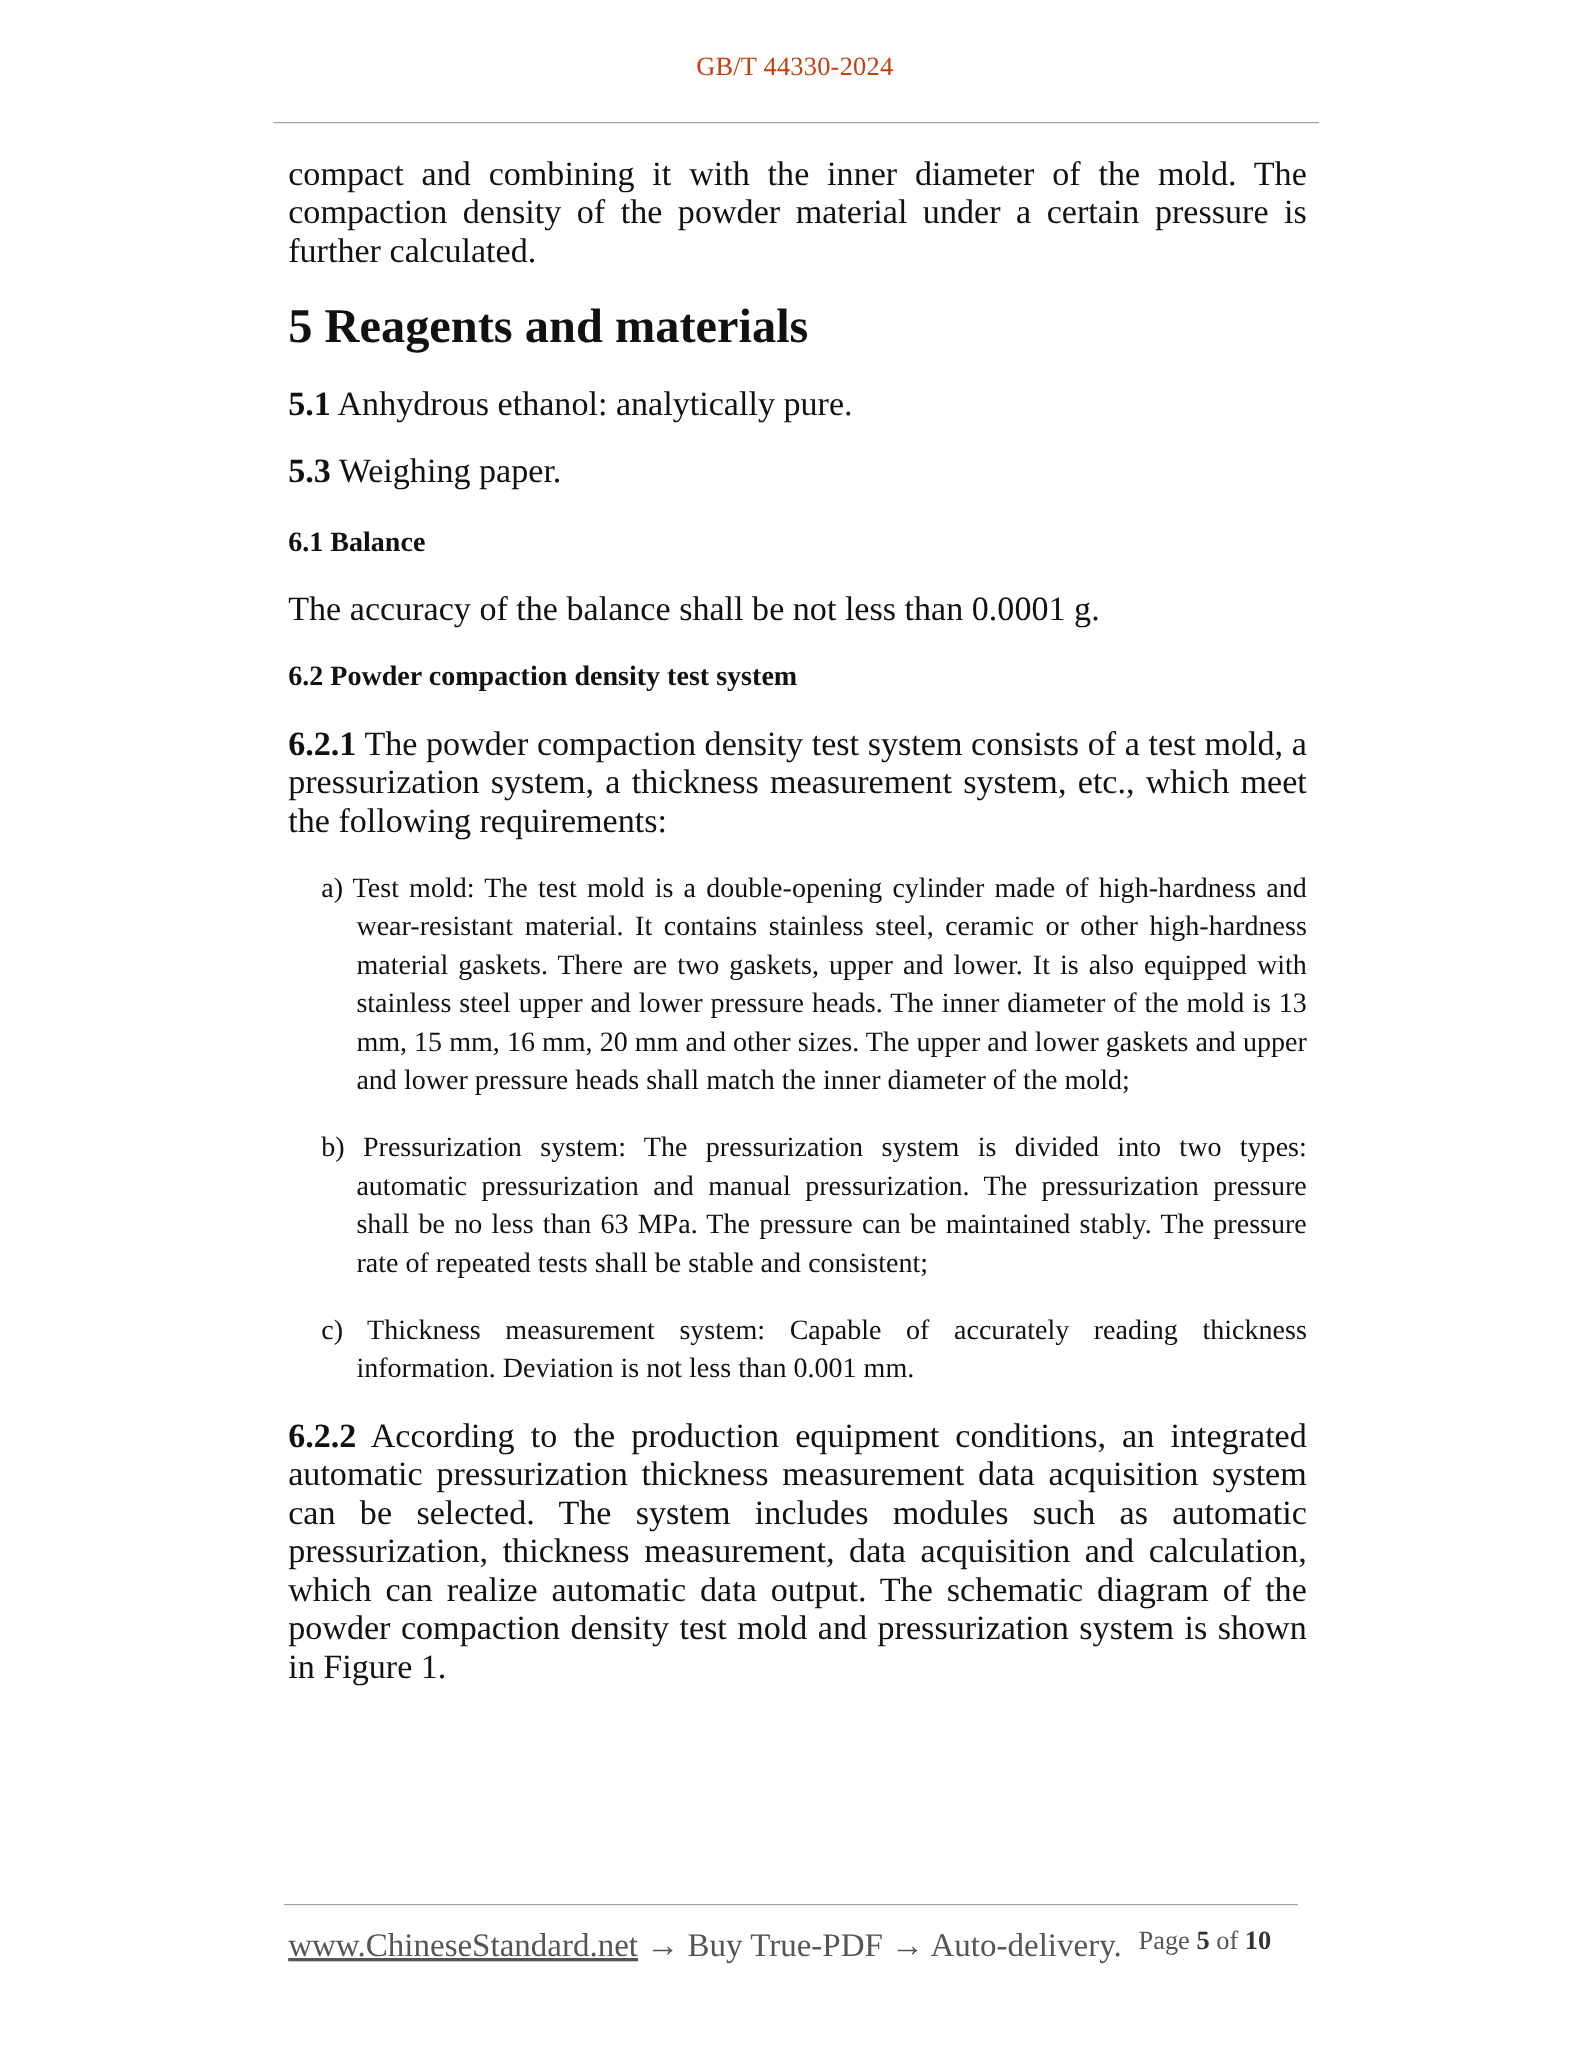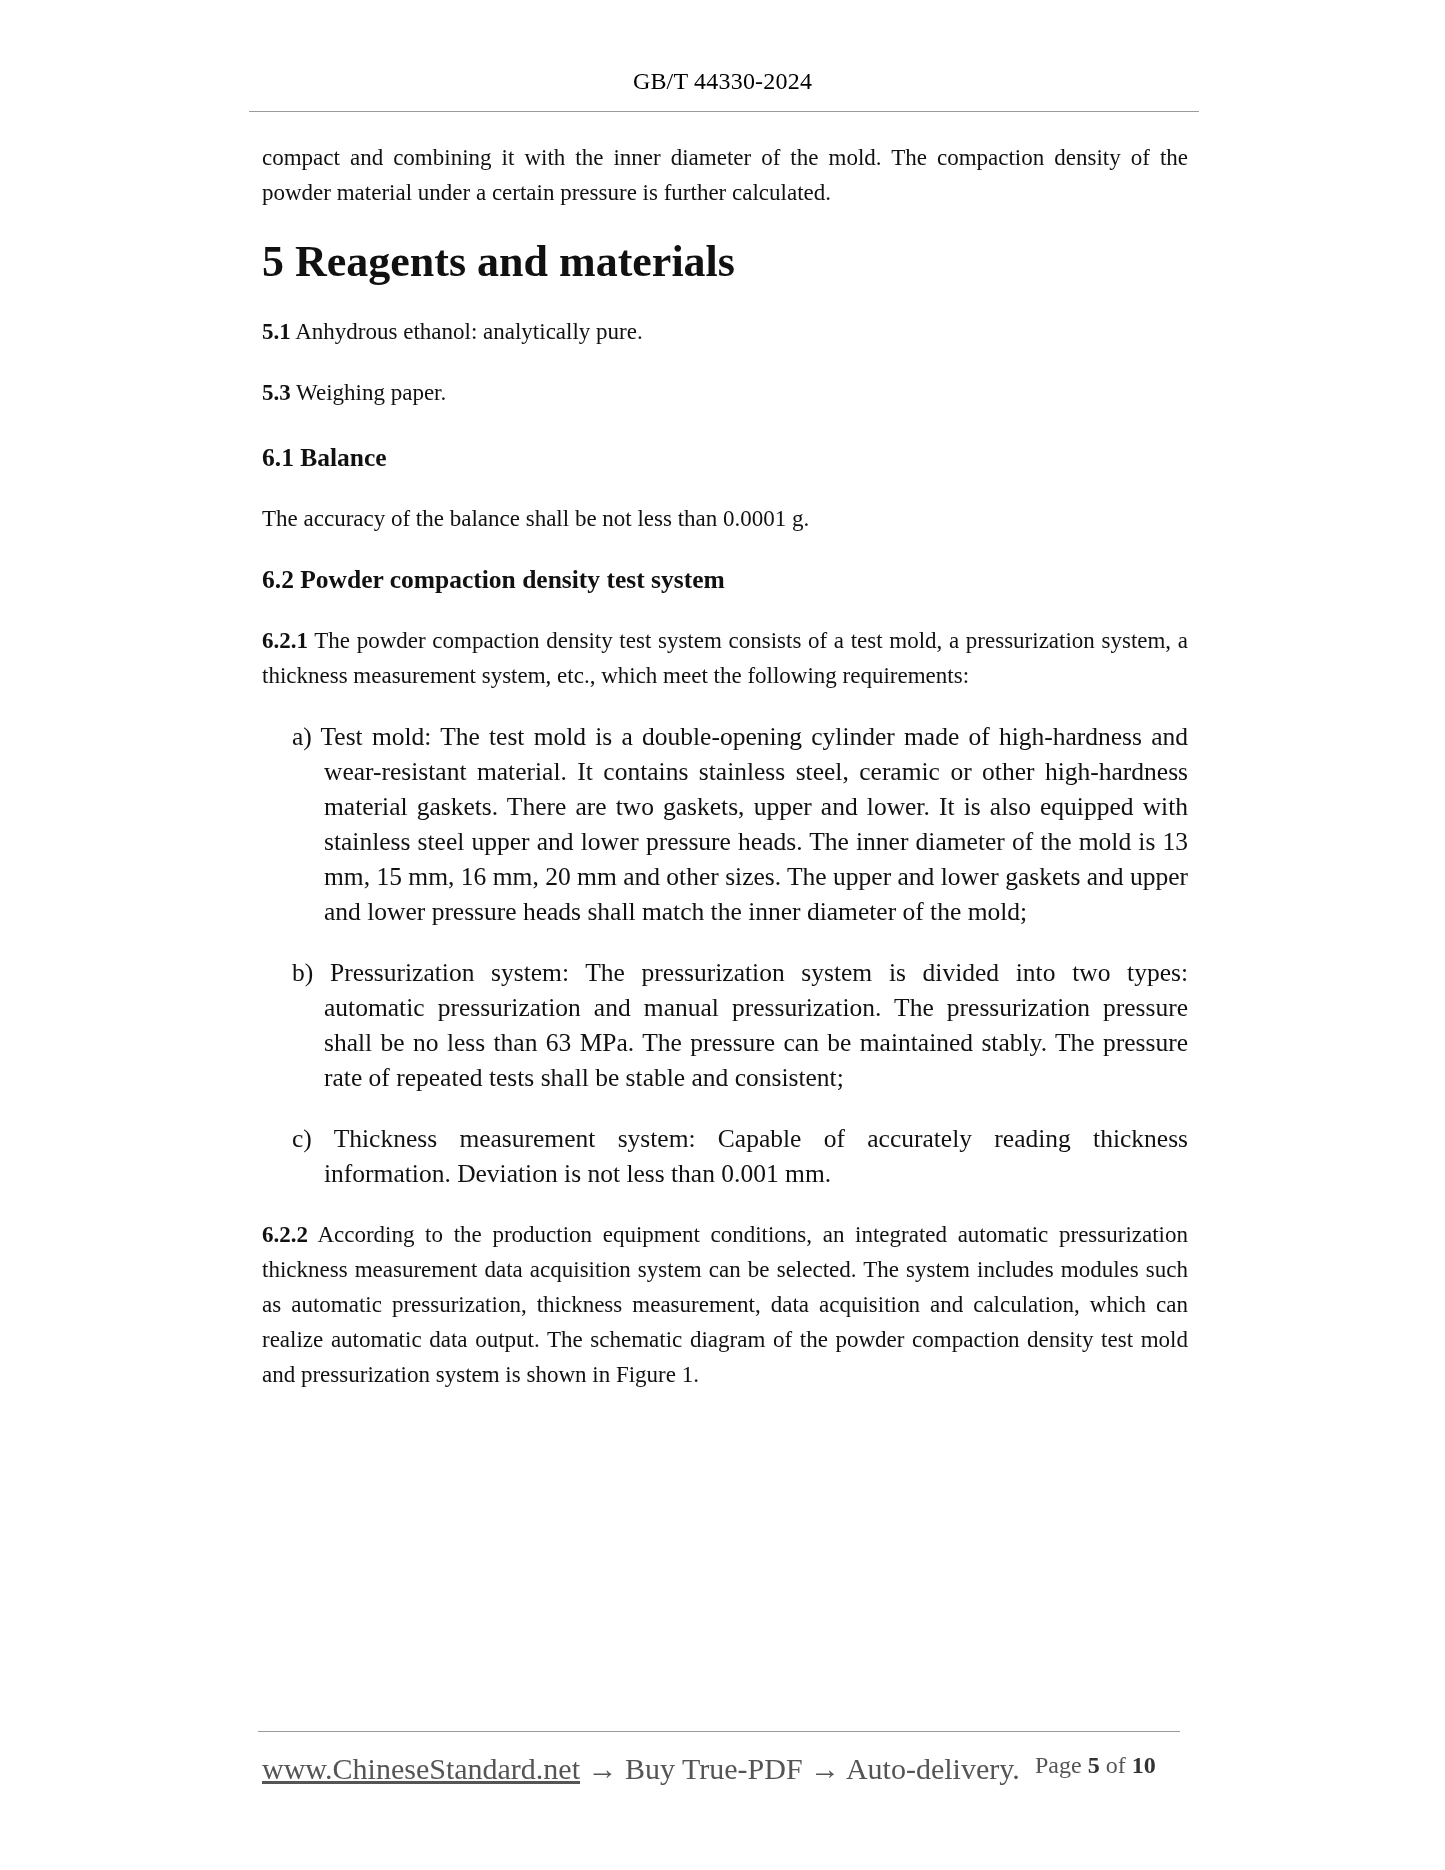--- a/index.html
+++ b/index.html
@@ -1,23 +1,23 @@
 <!DOCTYPE html>
 <html><head>
 <meta charset="utf-8">
 <style>
   html, body { margin: 0; padding: 0; background: #ffffff; }
   body { width: 1445px; height: 1870px; position: relative; overflow: hidden;
          font-family: "Liberation Serif", "DejaVu Serif", serif; color: #111; }
-  .page-header { position: absolute; left: 0; top: 68px; width: 1445px; text-align: center;
-                 font-size: 24px; color: #000000; letter-spacing: 0.2px; }
+  .page-header { position: absolute; left: 0; top: 48px; width: 1445px; text-align: center;
+                 font-size: 24px; color: #c2410c; letter-spacing: 0.2px; }
   .header-rule { position: absolute; left: 249px; top: 111px; width: 950px; height: 0;
                  border-top: 1.5px solid #9a9a9a; }
   .content { position: absolute; left: 262px; top: 140px; width: 926px; }
-  .para { font-size: 23px; line-height: 35px; text-align: justify; margin: 0 0 0 0; }
+  .para { font-size: 31px; line-height: 35px; text-align: justify; margin: 0 0 0 0; }
   .h1 { font-size: 44px; font-weight: bold; line-height: 44px; margin: 0; }
   .h2 { font-size: 25.5px; font-weight: bold; line-height: 35px; margin: 0; }
   .b { font-weight: bold; }
   .list-item { font-size: 25.5px; line-height: 35px; text-align: justify;
                padding-left: 62px; text-indent: -32px; margin: 0; }
   .footer-rule { position: absolute; left: 258px; top: 1731px; width: 922px; height: 0;
                  border-top: 1.5px solid #9a9a9a; }
   .footer-left { position: absolute; left: 262px; top: 1752px; font-size: 30px; color: #555; }
   .footer-left a { color: #555; text-decoration: underline; }
   .footer-right { position: absolute; left: 1035px; top: 1752px; font-size: 24px; color: #555; }

